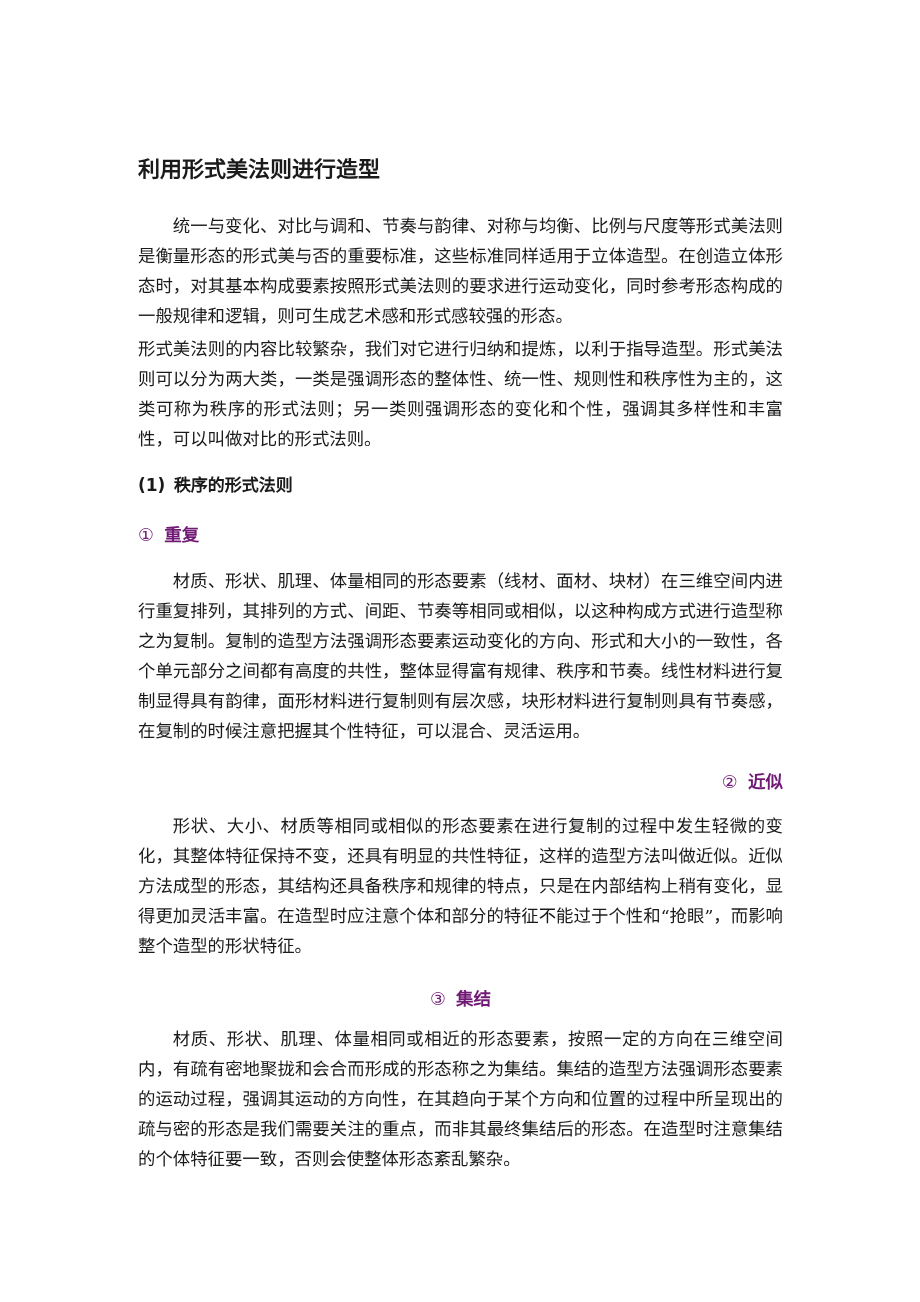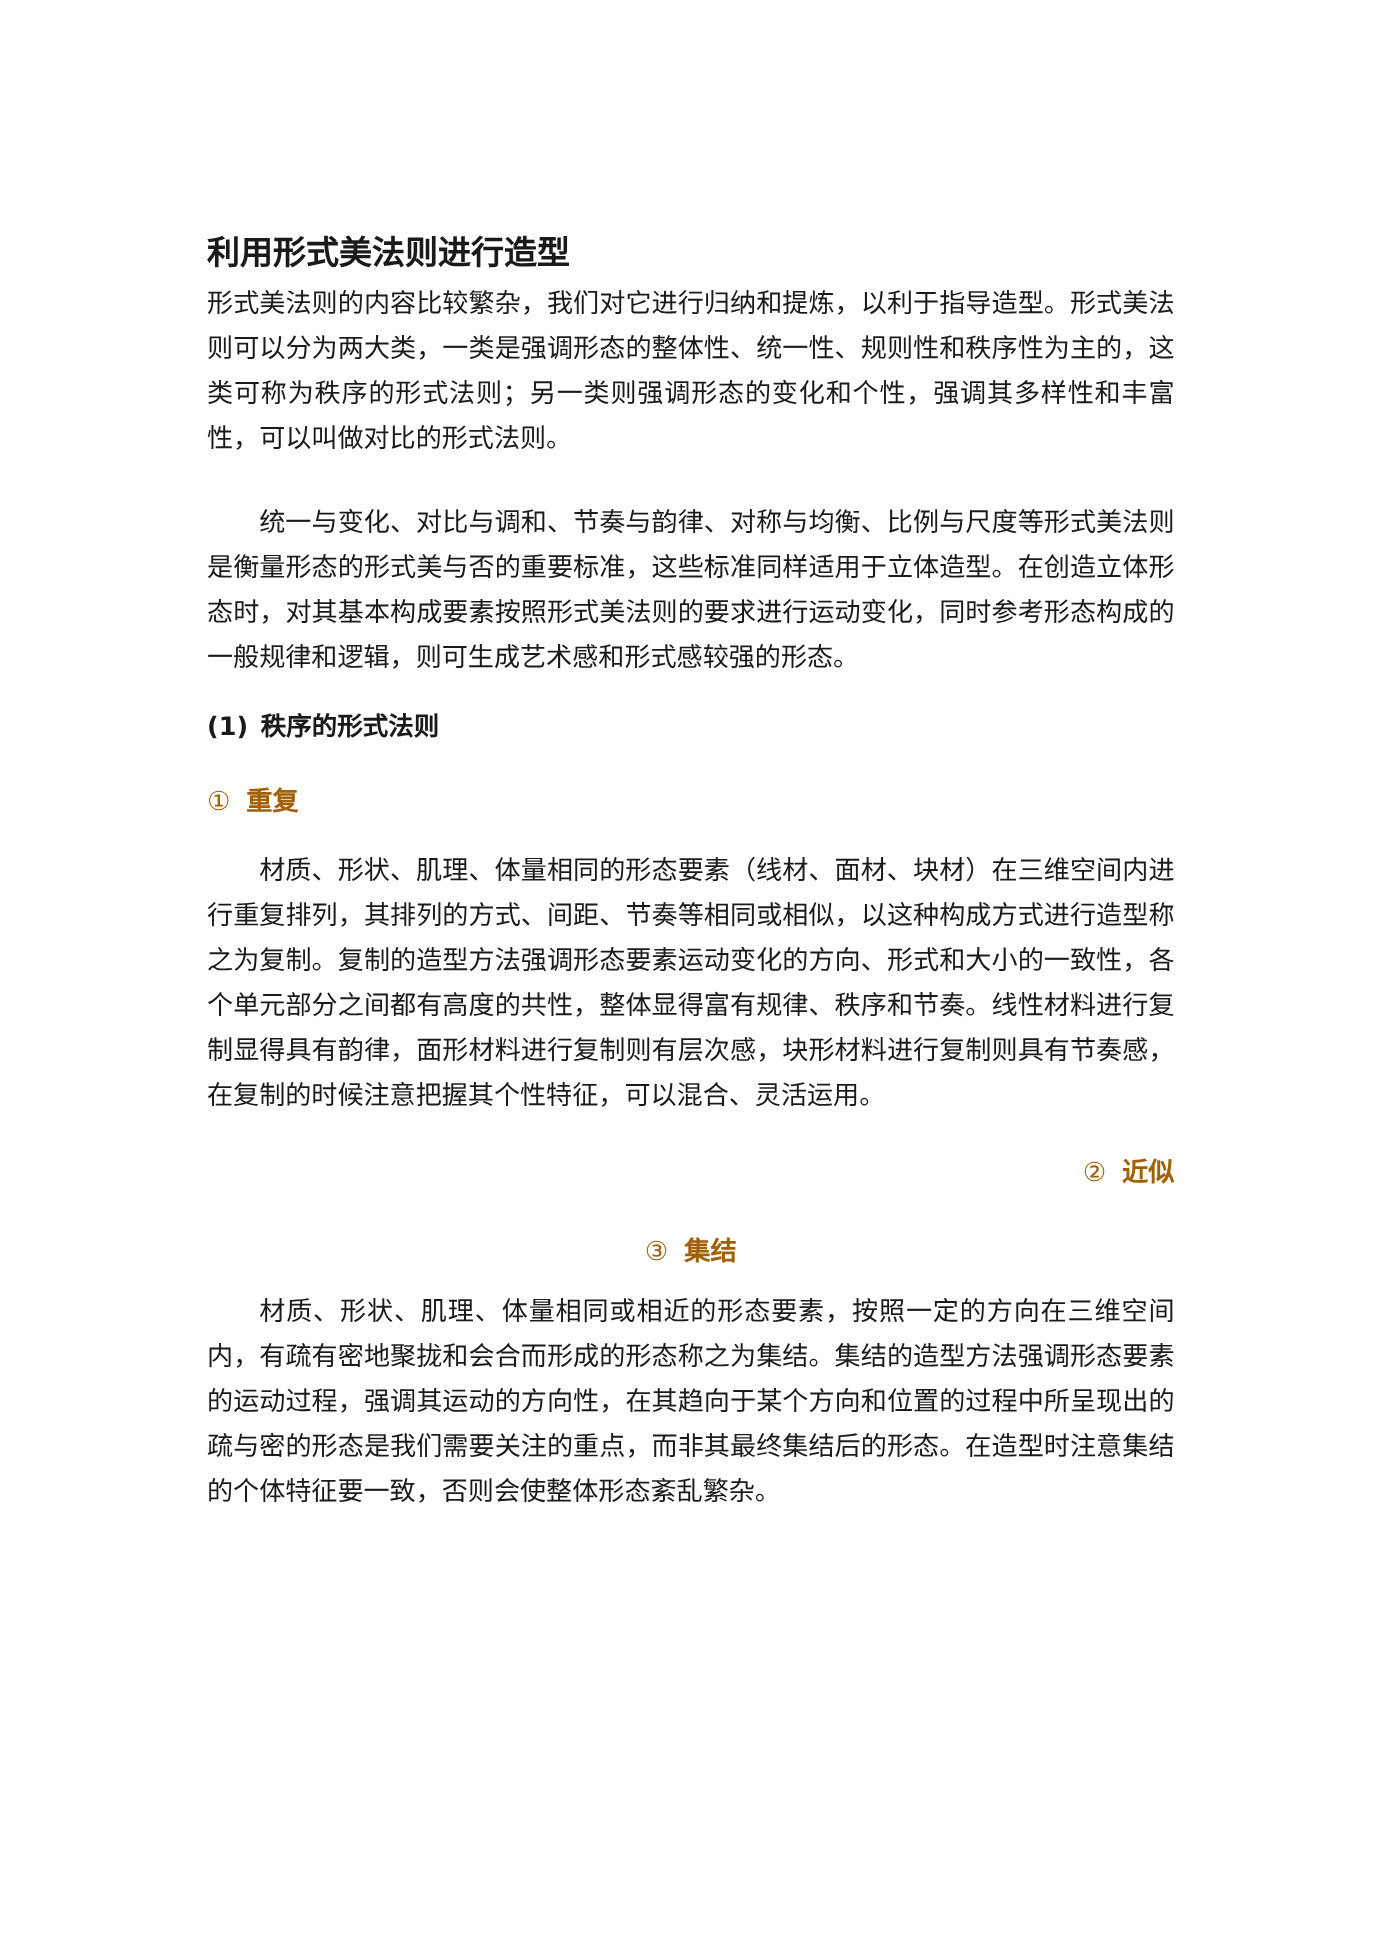--- a/index.html
+++ b/index.html
@@ -44,56 +44,57 @@
     line-height: 30px;
     color: #1a1a1a;
   }
   .sec-num { margin-right: 0.5em; }
   .sub-heading {
     margin: 0;
     font-family: "DejaVu Sans", "Liberation Sans", sans-serif;
     font-weight: bold;
     font-size: 17.5px;
     line-height: 30px;
-    color: #a16207;
+    color: #701a75;
   }
   .sub-marker { margin-right: 0.6em; font-weight: normal; }
   .sub1 .sub-heading { margin-top: 20px; }
   .sub1 .para { margin-top: 16px; }
   .sub2 .sub-heading { margin-top: 21px; text-align: right; }
   .sub2 .para { margin-top: 14px; }
   .sub3 .sub-heading { margin-top: 23px; text-align: center; }
   .sub3 .para { margin-top: 10px; }
 </style>
 </head>
 <body>
 
 <div class="doc-page">
 
   <h1 class="doc-title">利用形式美法则进行造型</h1>
 
+  <p class="para indent p1">统一与变化、对比与调和、节奏与韵律、对称与均衡、比例与尺度等形式美法则是衡量形态的形式美与否的重要标准，这些标准同样适用于立体造型。在创造立体形态时，对其基本构成要素按照形式美法则的要求进行运动变化，同时参考形态构成的一般规律和逻辑，则可生成艺术感和形式感较强的形态。</p>
+
   <p class="para p2">形式美法则的内容比较繁杂，我们对它进行归纳和提炼，以利于指导造型。形式美法则可以分为两大类，一类是强调形态的整体性、统一性、规则性和秩序性为主的，这类可称为秩序的形式法则；另一类则强调形态的变化和个性，强调其多样性和丰富性，可以叫做对比的形式法则。</p>
-
-  <p class="para indent p1">统一与变化、对比与调和、节奏与韵律、对称与均衡、比例与尺度等形式美法则是衡量形态的形式美与否的重要标准，这些标准同样适用于立体造型。在创造立体形态时，对其基本构成要素按照形式美法则的要求进行运动变化，同时参考形态构成的一般规律和逻辑，则可生成艺术感和形式感较强的形态。</p>
 
   <h2 class="sec-heading">
     <span class="sec-num">(1)</span><span>秩序的形式法则</span>
   </h2>
 
   <div class="sub1">
     <h3 class="sub-heading">
       <span class="sub-marker">①</span><span>重复</span>
     </h3>
     <p class="para indent">材质、形状、肌理、体量相同的形态要素（线材、面材、块材）在三维空间内进行重复排列，其排列的方式、间距、节奏等相同或相似，以这种构成方式进行造型称之为复制。复制的造型方法强调形态要素运动变化的方向、形式和大小的一致性，各个单元部分之间都有高度的共性，整体显得富有规律、秩序和节奏。线性材料进行复制显得具有韵律，面形材料进行复制则有层次感，块形材料进行复制则具有节奏感，在复制的时候注意把握其个性特征，可以混合、灵活运用。</p>
   </div>
 
   <div class="sub2">
     <h3 class="sub-heading">
       <span class="sub-marker">②</span><span>近似</span>
     </h3>
+    <p class="para indent">形状、大小、材质等相同或相似的形态要素在进行复制的过程中发生轻微的变化，其整体特征保持不变，还具有明显的共性特征，这样的造型方法叫做近似。近似方法成型的形态，其结构还具备秩序和规律的特点，只是在内部结构上稍有变化，显得更加灵活丰富。在造型时应注意个体和部分的特征不能过于个性和“抢眼”，而影响整个造型的形状特征。</p>
   </div>
 
   <div class="sub3">
     <h3 class="sub-heading">
       <span class="sub-marker">③</span><span>集结</span>
     </h3>
     <p class="para indent">材质、形状、肌理、体量相同或相近的形态要素，按照一定的方向在三维空间内，有疏有密地聚拢和会合而形成的形态称之为集结。集结的造型方法强调形态要素的运动过程，强调其运动的方向性，在其趋向于某个方向和位置的过程中所呈现出的疏与密的形态是我们需要关注的重点，而非其最终集结后的形态。在造型时注意集结的个体特征要一致，否则会使整体形态紊乱繁杂。</p>
   </div>
 
 </div>

